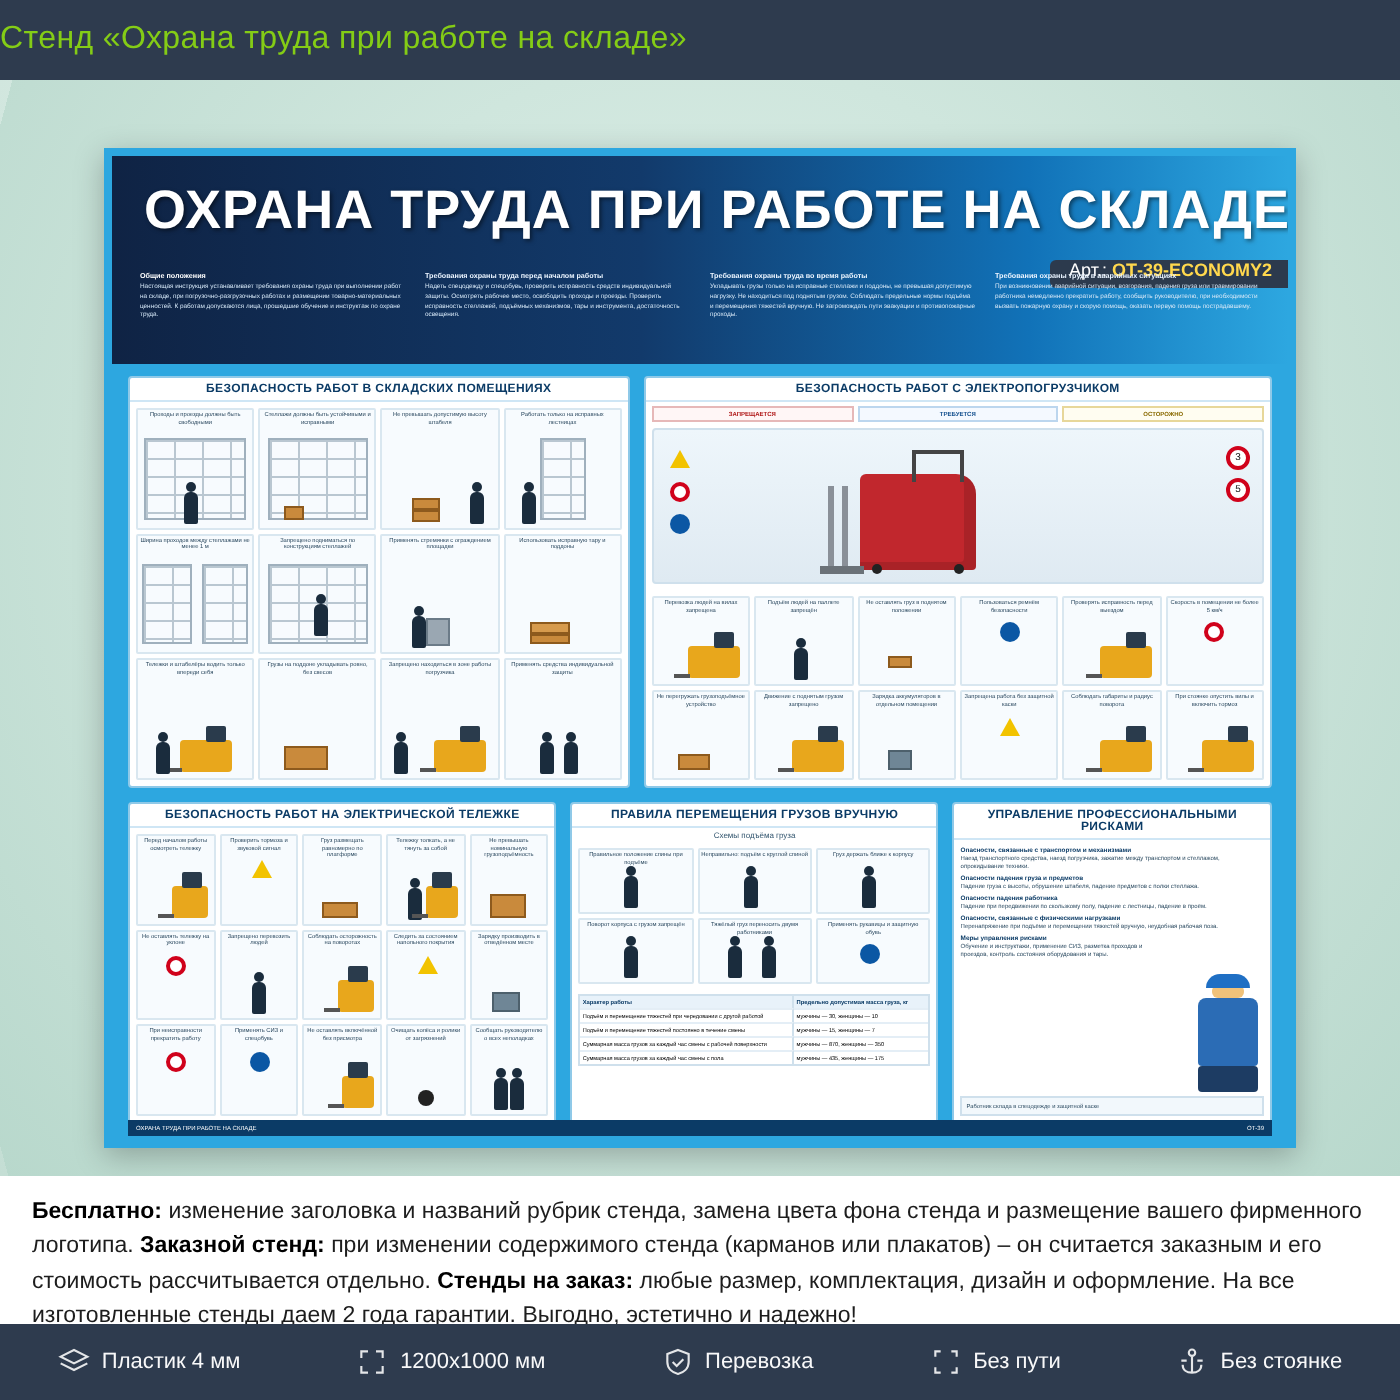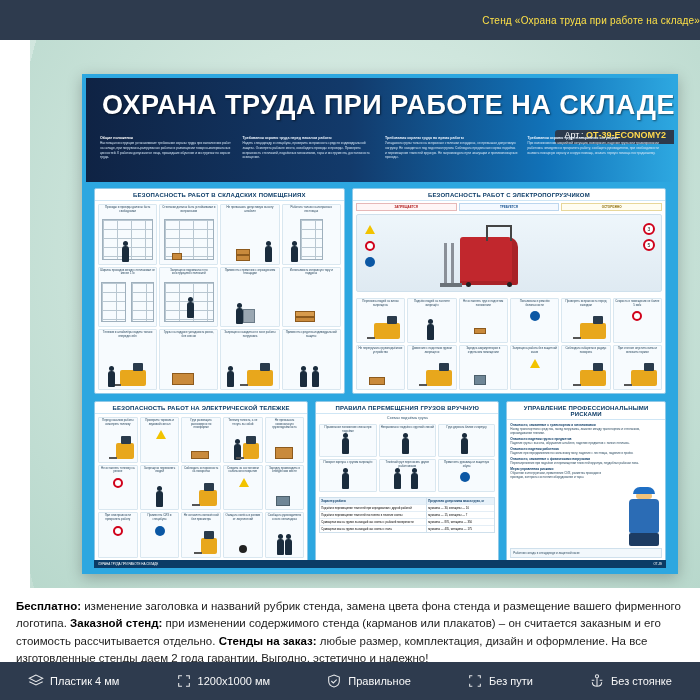--- a/index.html
+++ b/index.html
@@ -7,32 +7,31 @@
   body {
     width:700px; height:700px;
     font-family:"Liberation Sans", sans-serif;
     background:#ffffff;
     overflow:hidden;
   }
   .page { position:relative; width:700px; height:700px; }
 
   
   .topbar {
-    height:40px; background:#2e3b4e; color:#fde047;
-    display:flex; align-items:center; justify-content:flex-end;
-    font-size:10px; letter-spacing:.2px;
+    height:40px; background:#2e3b4e; color:#84cc16;
+    display:flex; align-items:center; justify-content:flex-start;
+    font-size:16px; letter-spacing:.2px;
   }
 
   
   .hero {
     position:relative; height:548px;
     background:
       radial-gradient(circle at 50% 38%, #dff0ea 0%, #cfe6dd 45%, #b8d8cc 100%);
     overflow:hidden;
-    margin-left:30px;
   }
   .hero:before{
     content:""; position:absolute; inset:0;
     background:
       linear-gradient(105deg, rgba(255,255,255,.55) 0 6px, transparent 6px 44px),
       linear-gradient(75deg, rgba(255,255,255,.35) 0 4px, transparent 4px 60px);
     opacity:.5;
   }
 
   
@@ -653,21 +652,21 @@
         <path d="M4 9V4h5M20 9V4h-5M4 15v5h5M20 15v5h-5" fill="none" stroke="#fff" stroke-width="1.6"></path>
       </svg>
       <span>1200x1000 мм</span>
     </div>
 
     <div class="fitem">
       <svg class="fico" viewBox="0 0 24 24">
         <path d="M12 3l8 3v6c0 5-4 8-8 9-4-1-8-4-8-9V6l8-3z" fill="none" stroke="#fff" stroke-width="1.6"></path>
         <path d="M8 12l3 3 5-5" fill="none" stroke="#fff" stroke-width="1.6"></path>
       </svg>
-      <span>Правильное</span>
+      <span>Перевозка</span>
     </div>
 
     <div class="fitem">
       <svg class="fico" viewBox="0 0 24 24">
         <path d="M4 8V4h4M20 8V4h-4M4 16v4h4M20 16v4h-4" fill="none" stroke="#fff" stroke-width="1.6"></path>
       </svg>
       <span>Без пути</span>
     </div>
 
     <div class="fitem">

